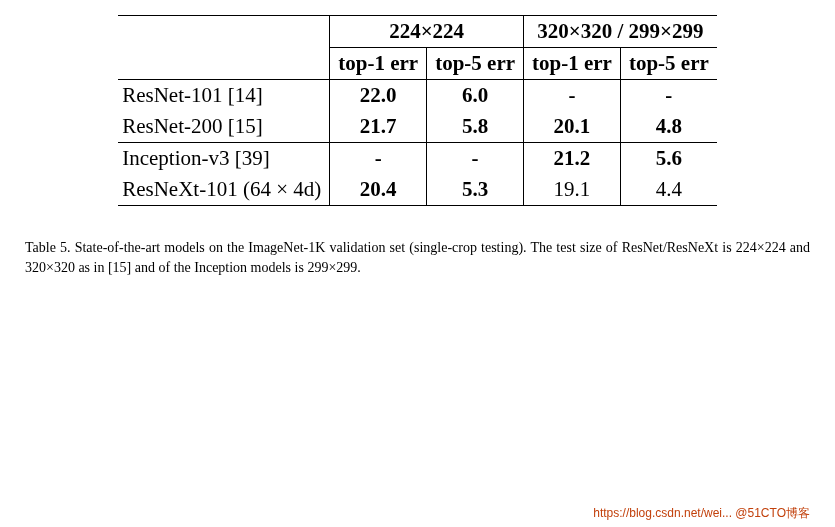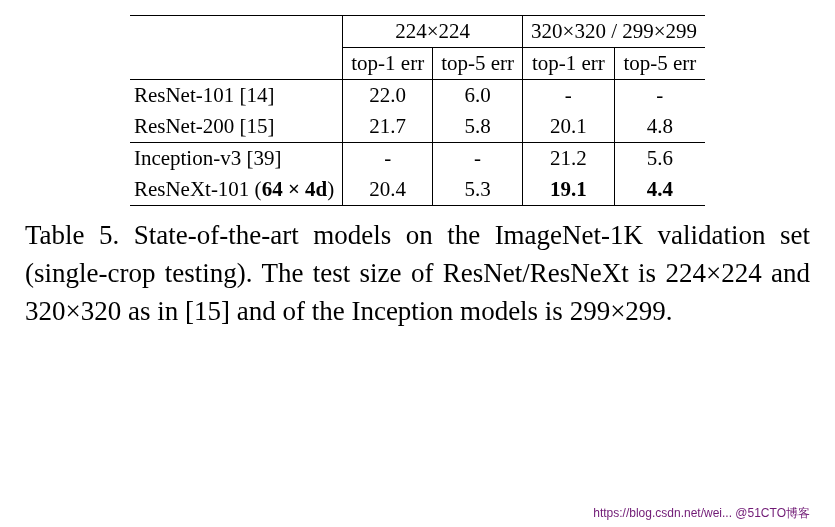--- a/index.html
+++ b/index.html
@@ -17,34 +17,34 @@
       margin: 0 auto;
       font-size: 21px;
     }
     td, th {
       padding: 3px 8px;
       font-weight: normal;
     }
     .bt { border-top: 1.5px solid #000; }
     .bb { border-bottom: 1.5px solid #000; }
     .bl { border-left: 1.5px solid #000; }
-    .center { text-align: center; }
+    .center { text-align: center; font-weight: bold; }
     .left { text-align: left; padding-left: 4px; margin-left: 32px; }
-    .bold { font-weight: bold; }
+    .bold { font-weight: normal; }
     .caption {
-      margin-top: 11px;
-      font-size: 27px;
+      margin-top: 32px;
+      font-size: 14px;
       line-height: 1.4;
       text-align: justify;
     }
     .watermark {
       position: absolute;
       right: 25px;
       top: 505px;
-      color: #701a75;
+      color: #c2410c;
       font-size: 12px;
       font-family: Arial, sans-serif;
     }
   </style>
 </head>
 <body>
 
 <table>
   <tbody>
       <tr>

